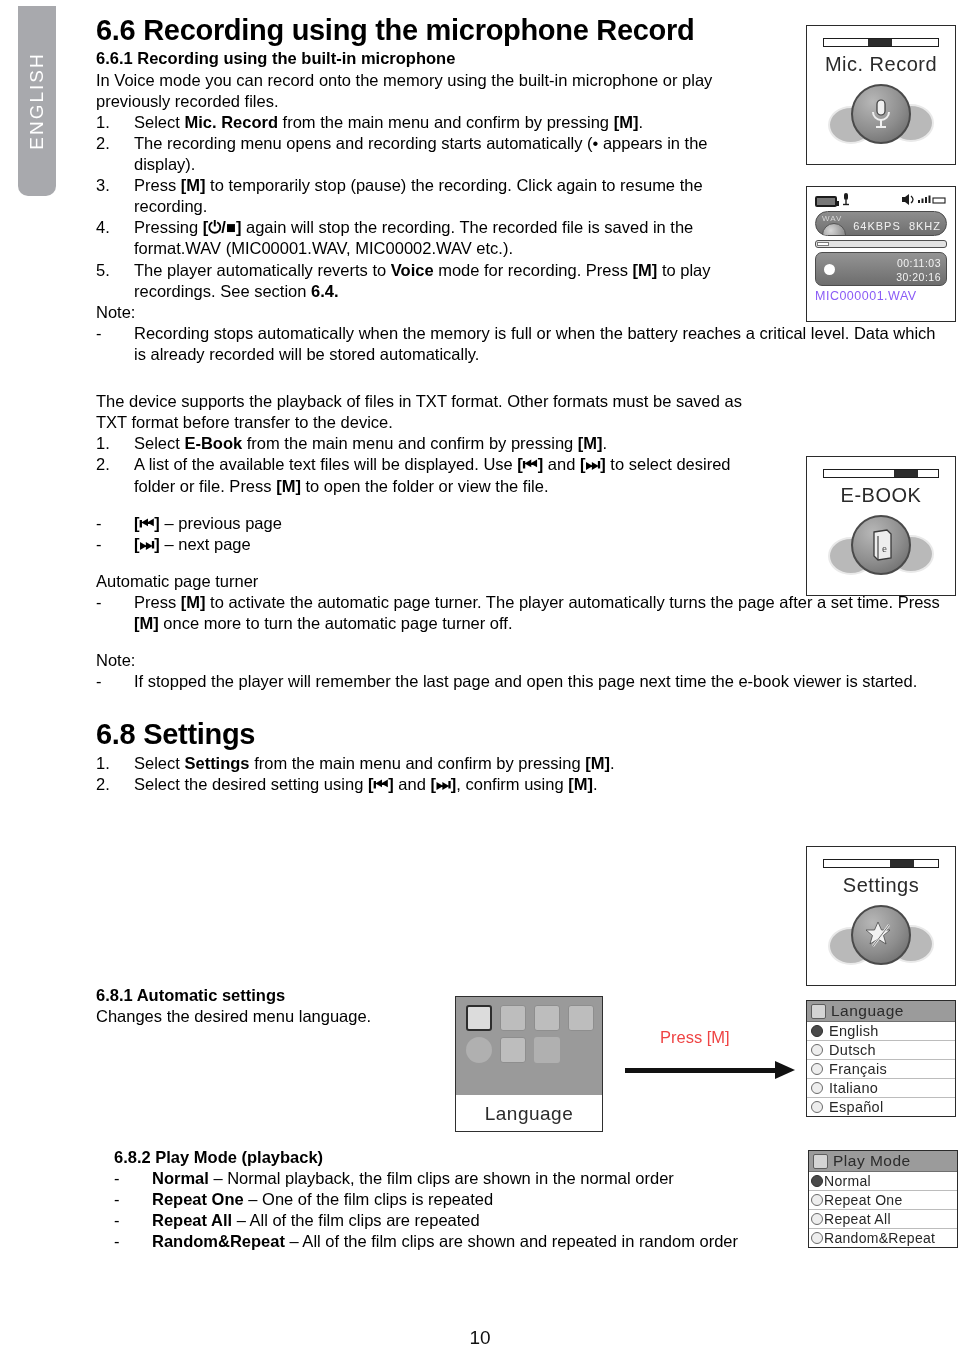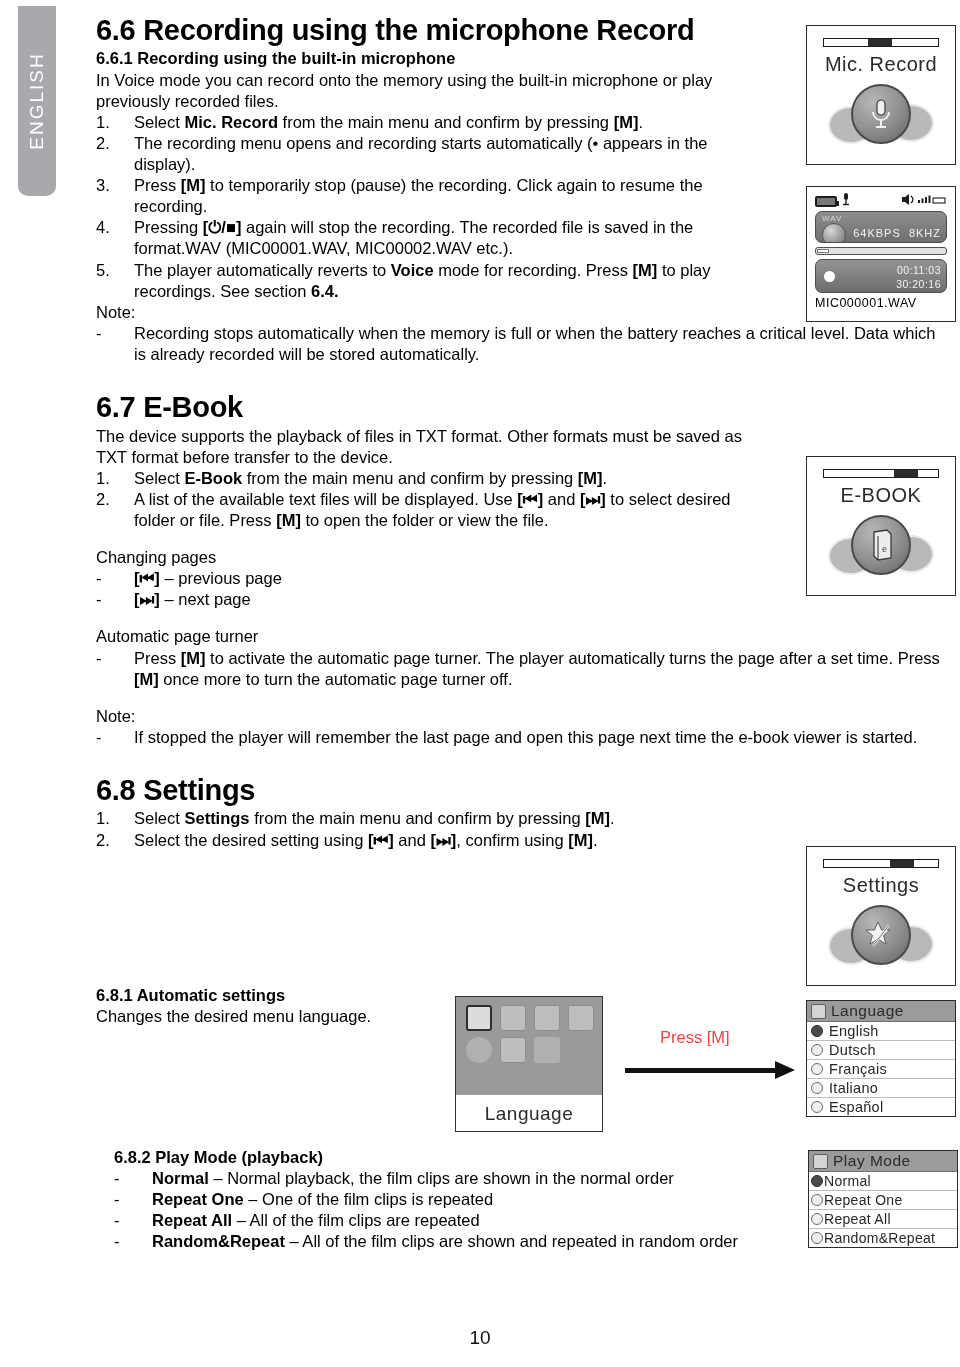--- a/index.html
+++ b/index.html
@@ -173,22 +173,22 @@
   .batt:after {
     content: "";
     position: absolute;
     right: -4px; top: 3px;
     width: 3px; height: 5px;
     background: #1c1c1c;
   }
   .rec-file-band {
     background: linear-gradient(180deg,#8e8e8e 0%, #6f6f6f 100%);
     border: 1px solid #4c4c4c;
-    border-radius: 7px;
-    height: 32px;
+    border-radius: 14px;
+    height: 25px;
     position: relative;
     color: #efefef;
     overflow: hidden;
     padding-left: 48px;
   }
   .wavtag {
     position: absolute;
     left: 6px; top: 2px;
     font-size: 8px;
     color: #d8d8d8;
@@ -244,21 +244,21 @@
     position: absolute;
     right: 5px; top: 3px;
     text-align: right;
     font-size: 10.5px;
     line-height: 1.35;
     letter-spacing: 0.5px;
   }
   .filename {
     margin-top: 3px;
     font-size: 12.5px;
-    color: #000000;
+    color: #8b5cf6;
     letter-spacing: 0.5px;
   }
 
   
   .list-shot {
     width: 150px;
     border: 1px solid #2b2b2b;
     background: #ffffff;
   }
   .list-head {
@@ -409,35 +409,33 @@
     </div>
 
     <div class="note-label">Note:</div>
     <div class="li dash" style="width:845px">
       <span class="marker">-</span>
       <span class="txt">Recording stops automatically when the memory is full or when the battery reaches a critical level. Data which is already recorded will be stored automatically.</span>
     </div>
 
     <div class="gap-l"></div>
 
-    <h1 class="sec">6.7 E-Book</h1>
     <p class="body" style="width:655px">The device supports the playback of files in TXT format. Other formats must be saved as TXT format before transfer to the device.</p>
 
     <div class="li" style="width:670px">
       <span class="marker">1.</span>
       <span class="txt">Select <b>E-Book</b> from the main menu and confirm by pressing <b>[M]</b>.</span>
     </div>
     <div class="li" style="width:670px">
       <span class="marker">2.</span>
       <span class="txt">A list of the available text files will be displayed. Use <b>[<span>⏮</span>]</b> and <b>[<span>⏭</span>]</b> to select desired folder or file. Press <b>[M]</b> to open the folder or view the file.</span>
     </div>
 
     <div class="gap-m"></div>
 
-    <div class="note-label">Changing pages</div>
     <div class="li dash">
       <span class="marker">-</span>
       <span class="txt"><b>[<span>⏮</span>]</b> – previous page</span>
     </div>
     <div class="li dash">
       <span class="marker">-</span>
       <span class="txt"><b>[<span>⏭</span>]</b> – next page</span>
     </div>
 
     <div class="gap-m"></div>

